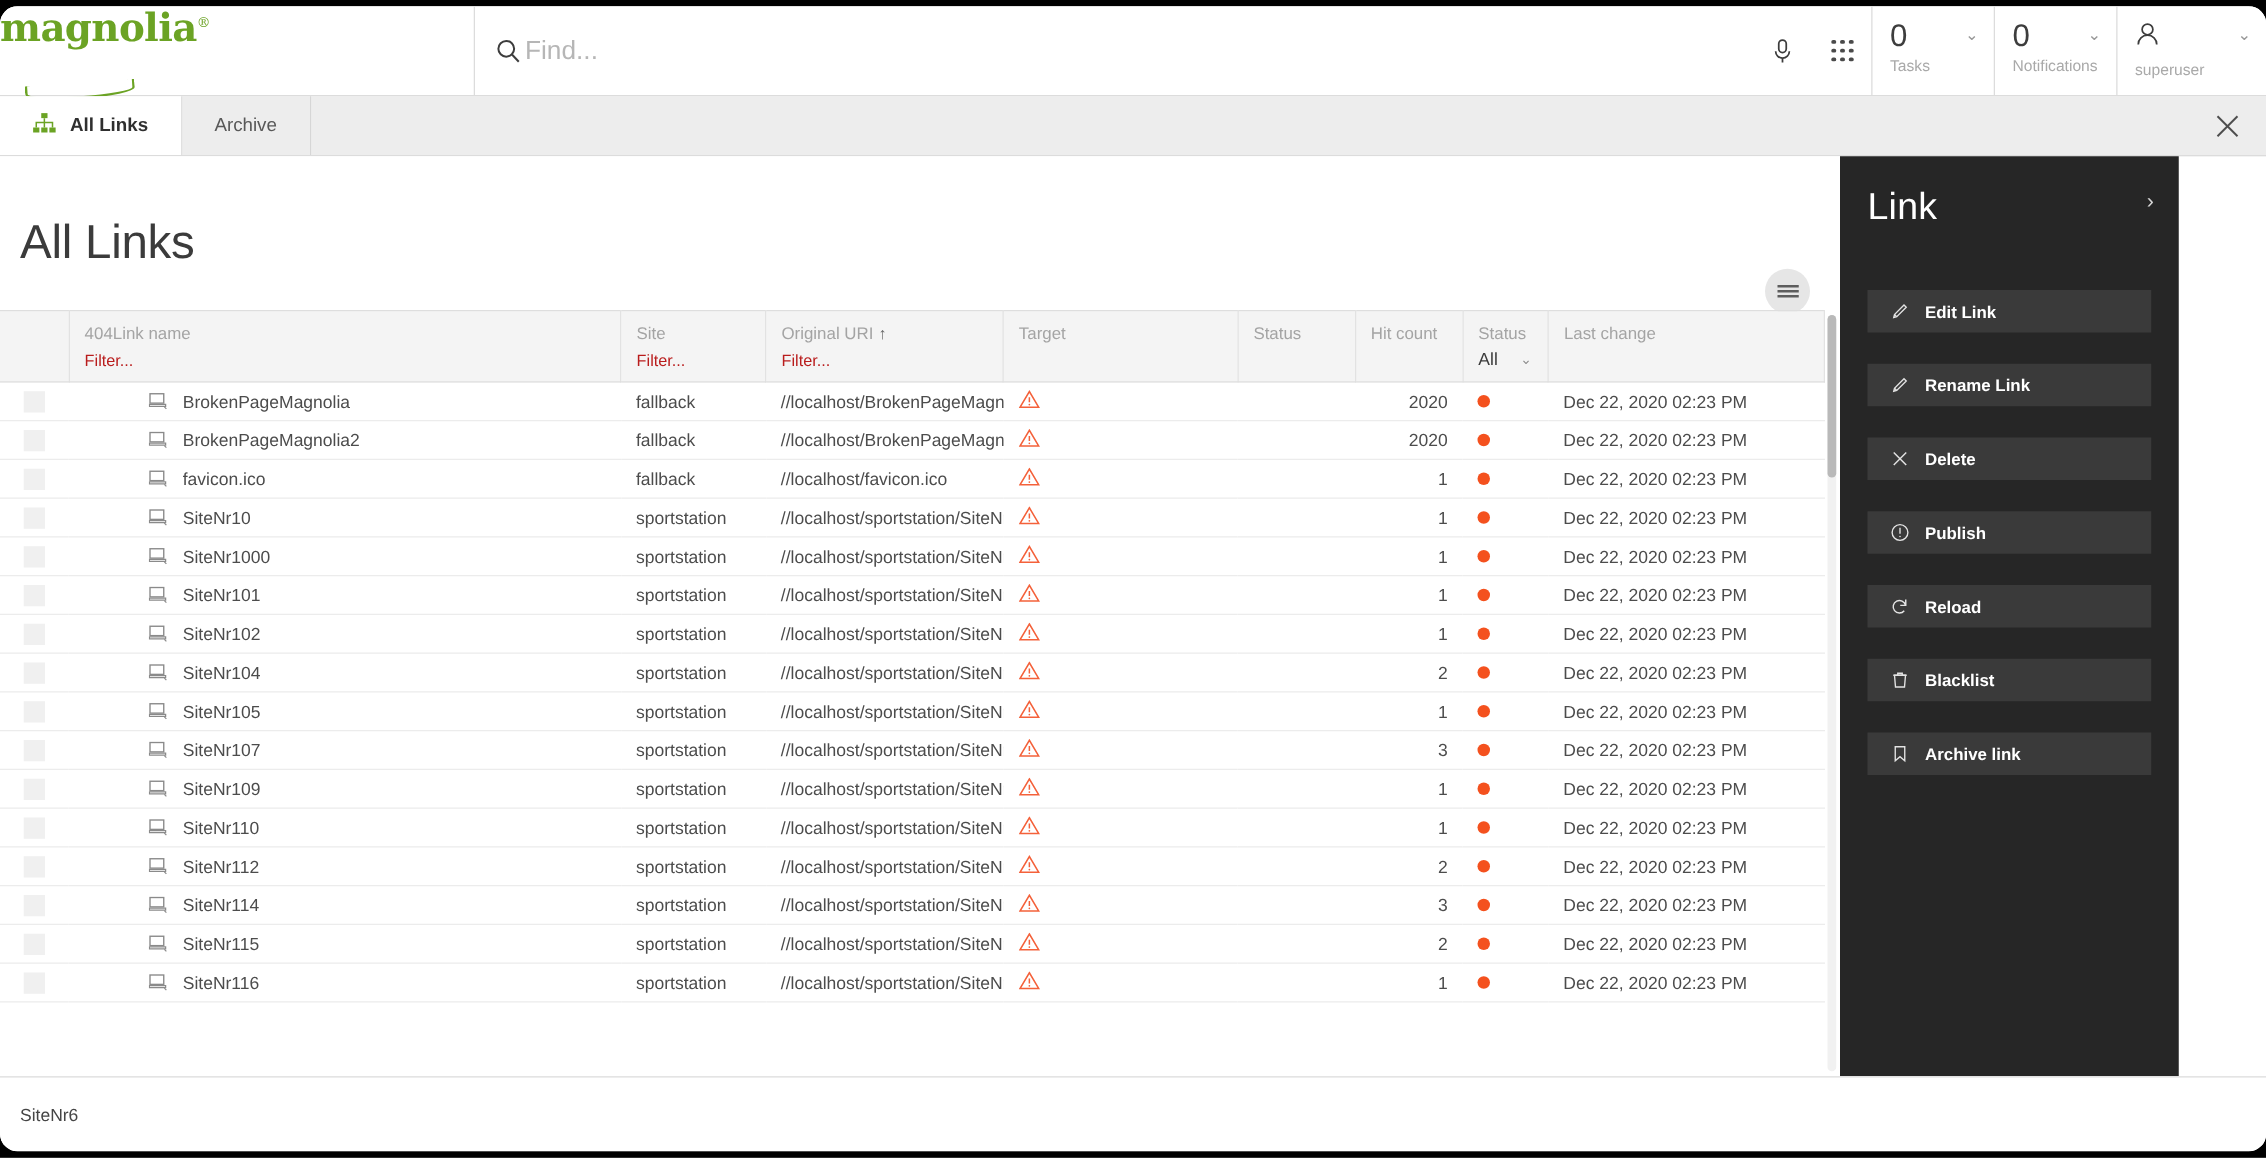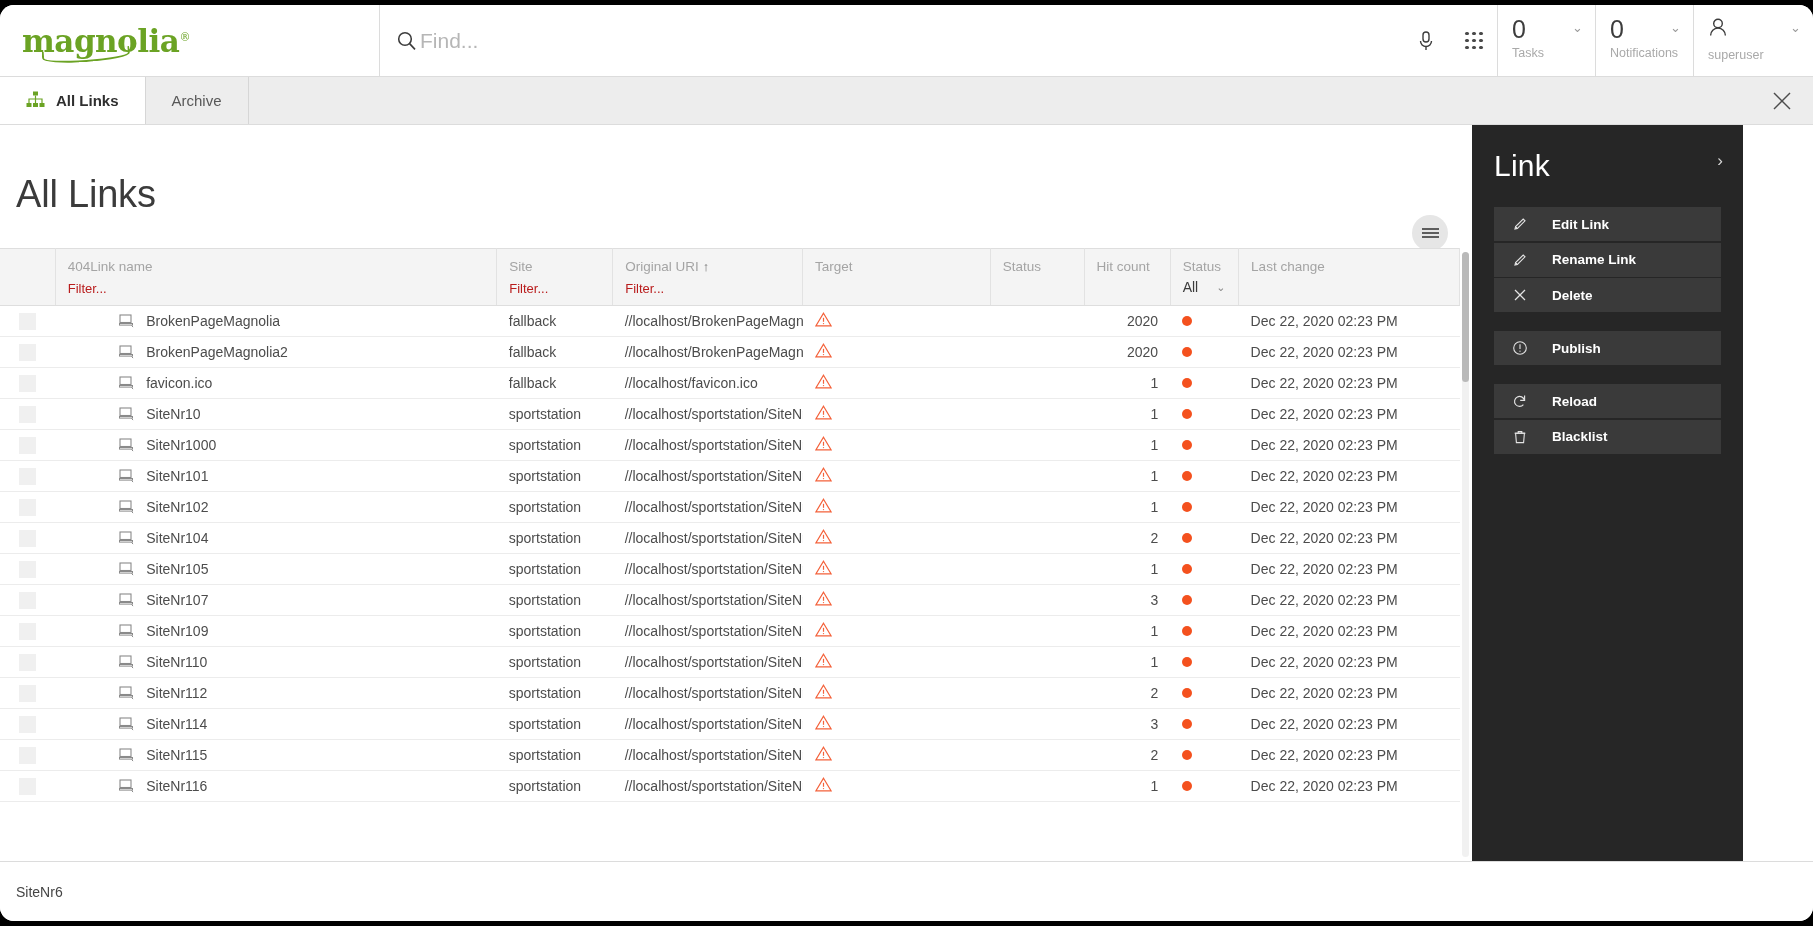--- a/index.html
+++ b/index.html
@@ -38,22 +38,20 @@
     height: 72px;
     background: #ffffff;
     display: flex;
     align-items: stretch;
     border-bottom: 1px solid #dcdcdc;
   }
 
   .logo-cell {
     width: 380px;
     display: flex;
-    align-items: center;
-    padding-left: 22px;
     border-right: 1px solid #dcdcdc;
   }
   .logo-text {
     font-family: "DejaVu Serif", serif;
     font-size: 31px;
     font-weight: 700;
     color: #6ba324;
     letter-spacing: -0.5px;
     position: relative;
   }
@@ -335,24 +333,25 @@
     font-size: 17px;
     cursor: pointer;
   }
   .ap-group { margin: 0 22px; }
   .ap-group + .ap-group { margin-top: 19px; }
   .ap-item {
     height: 34px;
     background: #3a3a3a;
     display: flex;
     align-items: center;
-    gap: 24px;
+    gap: 12px;
     padding: 0 0 0 18px;
     margin-bottom: 1.5px;
     cursor: pointer;
+    margin-top: 25px;
   }
   .ap-item .ap-ico {
     width: 16px;
     display: flex; align-items: center; justify-content: center;
     color: #e3e3e3;
   }
   .ap-item .ap-label {
     font-size: 13.5px;
     font-weight: 700;
     color: #ffffff;
@@ -1085,20 +1084,28 @@
             <div class="ap-item">
               <span class="ap-ico">
                 <svg width="16" height="16" viewBox="0 0 16 16">
                   <path d="M3.6 4.2 H12.4 L11.6 13.6 H4.4 Z" fill="none" stroke="#e3e3e3" stroke-width="1.1"></path>
                   <line x1="2.6" y1="4.2" x2="13.4" y2="4.2" stroke="#e3e3e3" stroke-width="1.1"></line>
                   <path d="M6.2 4.2 V2.6 H9.8 V4.2" fill="none" stroke="#e3e3e3" stroke-width="1.1"></path>
                 </svg>
               </span>
               <span class="ap-label">Blacklist</span>
             </div>
+            <div class="ap-item">
+              <span class="ap-ico">
+                <svg width="16" height="16" viewBox="0 0 16 16">
+                  <path d="M4.2 2.4 H11.8 V13.6 L8 10.3 L4.2 13.6 Z" fill="none" stroke="#e3e3e3" stroke-width="1.1"></path>
+                </svg>
+              </span>
+              <span class="ap-label">Archive link</span>
+            </div>
           </div>
         </div>
   </div>
 
   <div class="statusbar">
     <span class="st-text">SiteNr6</span>
   </div>
 
  </div>
 </div>

